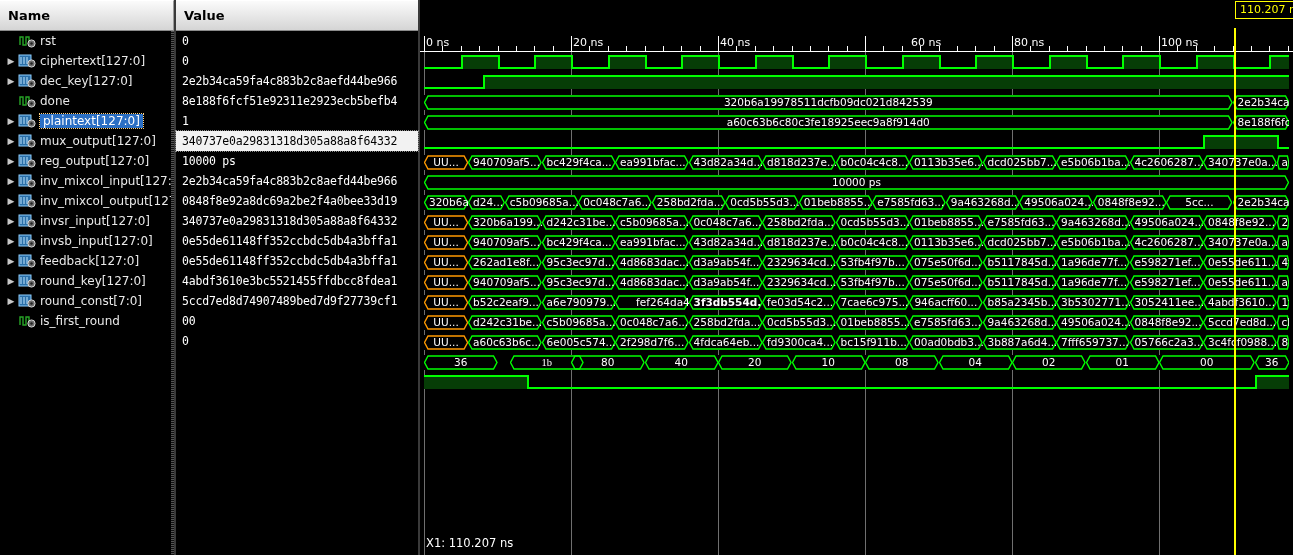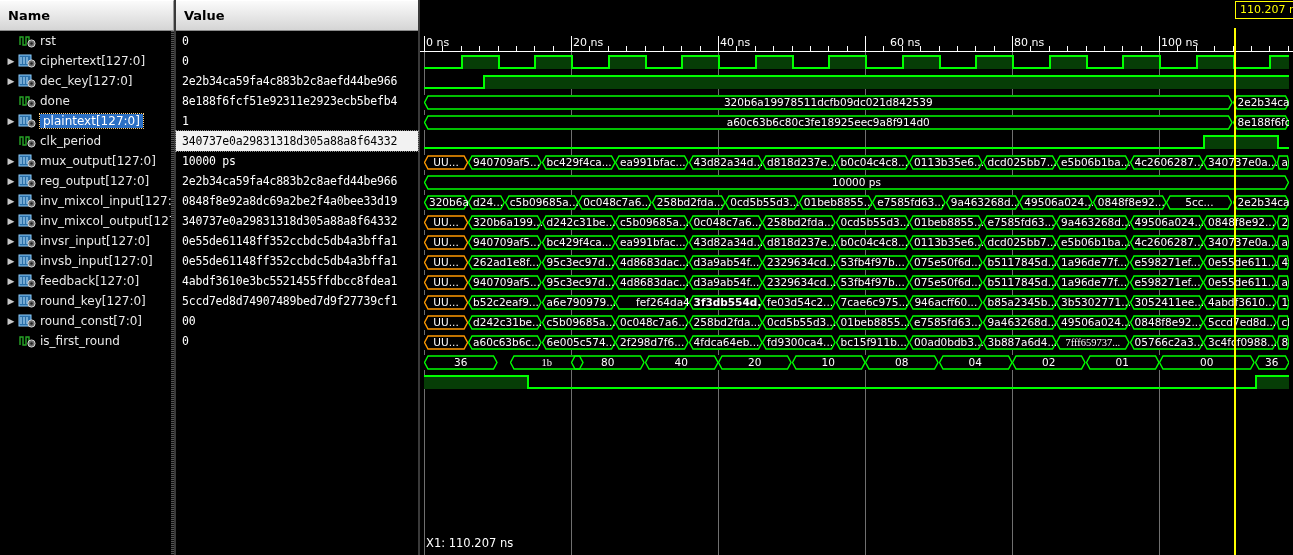--- a/index.html
+++ b/index.html
@@ -277,31 +277,20 @@
           <span class="twisty">▶</span>
           <span class="sig-ico">
             <svg width="18" height="14" viewBox="0 0 18 14">
               <rect x="1" y="1" width="12" height="11" fill="#2a6fa8" stroke="#8fd0ff" stroke-width="1"></rect>
               <path d="M3 3 L3 10 M6 3 L6 10 M9 3 L9 10" stroke="#bde5ff" stroke-width="1" fill="none"></path>
               <circle cx="13.5" cy="9.5" r="3.6" fill="#6e6e6e" stroke="#d8d8d8" stroke-width="1"></circle>
               <circle cx="13.5" cy="9.5" r="1.2" fill="#222"></circle>
             </svg>
           </span>
           <span class="nm-label">plaintext[127:0]</span>
-        </div>
-        <div class="srow">
-          <span class="twisty empty">▶</span>
-          <span class="sig-ico">
-            <svg width="18" height="14" viewBox="0 0 18 14">
-              <path d="M2 11 L2 3 L5 3 L5 11 L8 11 L8 3 L11 3 L11 11" stroke="#27a527" stroke-width="1.4" fill="none"></path>
-              <circle cx="13.5" cy="9.5" r="3.6" fill="#6e6e6e" stroke="#d8d8d8" stroke-width="1"></circle>
-              <circle cx="13.5" cy="9.5" r="1.2" fill="#222"></circle>
-            </svg>
-          </span>
-          <span class="nm-label">clk_period</span>
         </div>
         <div class="srow">
           <span class="twisty">▶</span>
           <span class="sig-ico">
             <svg width="18" height="14" viewBox="0 0 18 14">
               <rect x="1" y="1" width="12" height="11" fill="#2a6fa8" stroke="#8fd0ff" stroke-width="1"></rect>
               <path d="M3 3 L3 10 M6 3 L6 10 M9 3 L9 10" stroke="#bde5ff" stroke-width="1" fill="none"></path>
               <circle cx="13.5" cy="9.5" r="3.6" fill="#6e6e6e" stroke="#d8d8d8" stroke-width="1"></circle>
               <circle cx="13.5" cy="9.5" r="1.2" fill="#222"></circle>
             </svg>
@@ -522,21 +511,21 @@
           <div class="tick minor" style="left: 757.375px;"></div>
           <div class="tick minor" style="left: 775.75px;"></div>
           <div class="tick minor" style="left: 794.125px;"></div>
           <div class="tick minor" style="left: 812.5px;"></div>
           <div class="tick minor" style="left: 830.875px;"></div>
           <div class="tick minor" style="left: 849.25px;"></div>
           <div class="tick minor" style="left: 867.625px;"></div>
           <div class="tick-label" style="left: 4px;">0 ns</div>
           <div class="tick-label" style="left: 151px;">20 ns</div>
           <div class="tick-label" style="left: 298px;">40 ns</div>
-          <div class="tick-label" style="left: 445px; padding-left: 25px;">60 ns</div>
+          <div class="tick-label" style="left: 466px; padding-left: 25px;">60 ns</div>
           <div class="tick-label" style="left: 592px;">80 ns</div>
           <div class="tick-label" style="left: 739px;">100 ns</div>
         </div>
       <div id="ruler-line"></div>
     </div>
     <div id="grid-lines">
         <div class="gridline" style="left: 4px;"></div>
         <div class="gridline" style="left: 151px;"></div>
         <div class="gridline" style="left: 298px;"></div>
         <div class="gridline" style="left: 445px;"></div>
@@ -1467,21 +1456,21 @@
             </svg>
             <span class="lbl">00ad0bdb3...</span>
           </div>
           <div class="bus" style="left: 562.6px; width: 73.5px;">
             <div class="hexbg"></div>
             <svg width="73.5" height="15" viewBox="0 0 73.5 15" preserveAspectRatio="none" class="frame">
               <path d="M4 1 L69.5 1 L73 7.5 L69.5 14 L4 14 L0.5 7.5 Z" fill="none" stroke="#00ff00" stroke-width="1.4" vector-effect="non-scaling-stroke"></path>
             </svg>
             <span class="lbl">3b887a6d4...</span>
           </div>
-          <div class="bus" style="left: 636.1px; width: 73.5px; font-family: Liberation Serif, serif;">
+          <div class="bus" style="left: 636.1px; width: 73.5px;">
             <div class="hexbg"></div>
             <svg width="73.49999999999989" height="15" viewBox="0 0 73.49999999999989 15" preserveAspectRatio="none" class="frame">
               <path d="M4 1 L69.49999999999989 1 L72.99999999999989 7.5 L69.49999999999989 14 L4 14 L0.5 7.5 Z" fill="none" stroke="#00ff00" stroke-width="1.4" vector-effect="non-scaling-stroke"></path>
             </svg>
             <span class="lbl">7fff659737...</span>
           </div>
           <div class="bus" style="left: 709.6px; width: 73.5px;">
             <div class="hexbg"></div>
             <svg width="73.5" height="15" viewBox="0 0 73.5 15" preserveAspectRatio="none" class="frame">
               <path d="M4 1 L69.5 1 L73 7.5 L69.5 14 L4 14 L0.5 7.5 Z" fill="none" stroke="#00ff00" stroke-width="1.4" vector-effect="non-scaling-stroke"></path>

